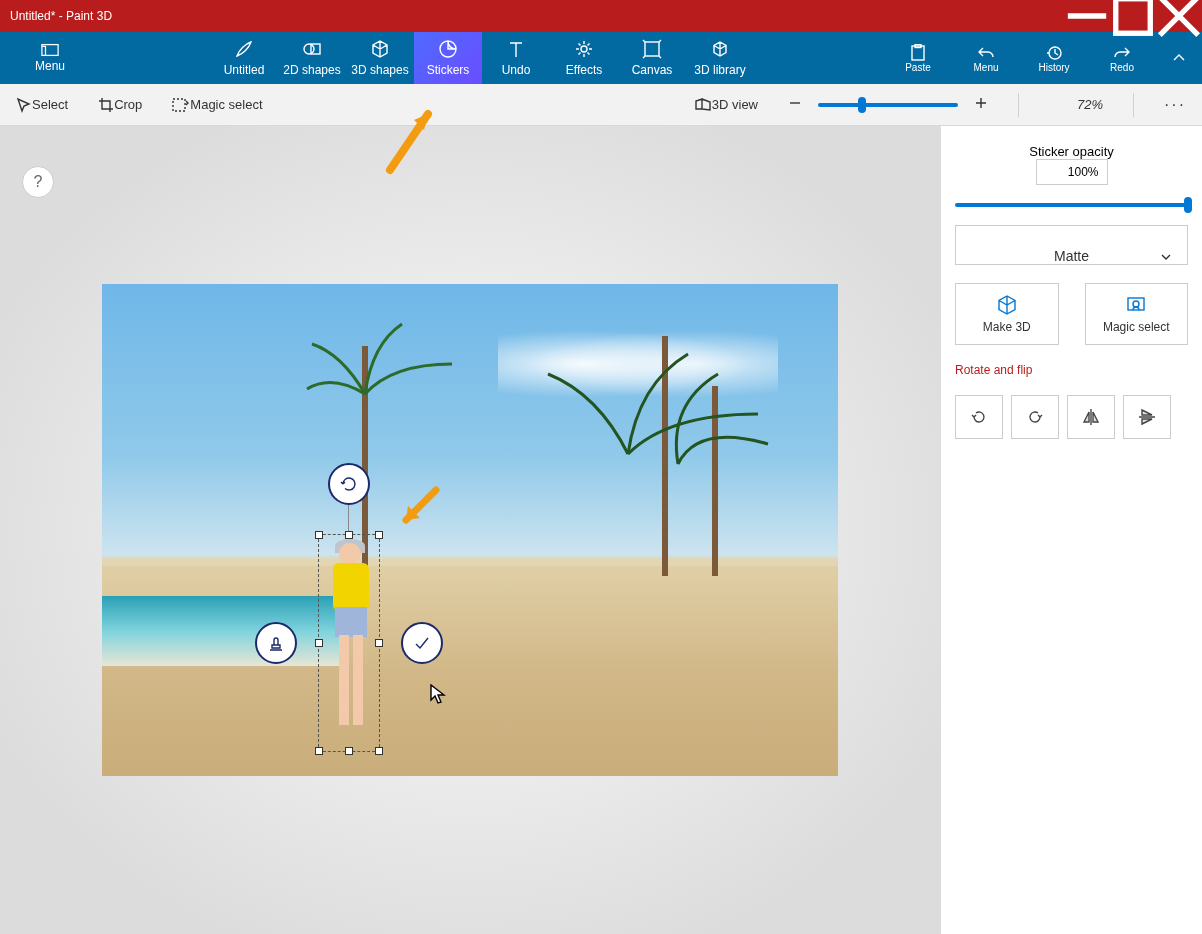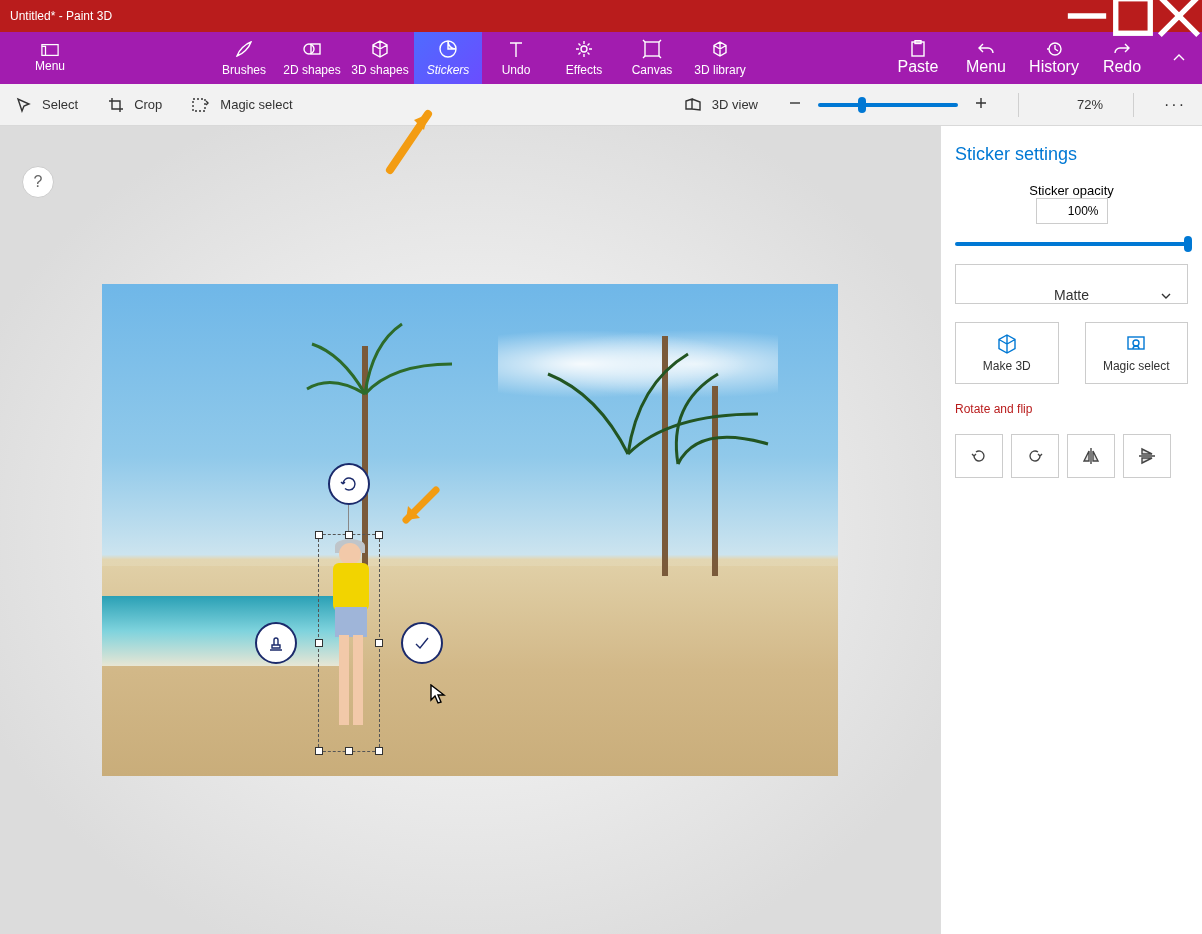--- a/index.html
+++ b/index.html
@@ -4,41 +4,41 @@
 <style>
   * { box-sizing: border-box; margin: 0; padding: 0; font-family: "Segoe UI", sans-serif; }
   body { width: 1202px; height: 934px; overflow: hidden; background: #e6e6e6; }
 
   
   .titlebar { height: 32px; background: #b91c1c; color: #fff; display: flex; align-items: center; padding-left: 10px; font-size: 12px; }
   .titlebar .spacer { flex: 1; }
   .winbtn { width: 46px; height: 32px; display: flex; align-items: center; justify-content: center; color: #fff; }
 
   
-  .ribbon { height: 52px; background: #a21caf; display: flex; align-items: stretch; color: #fff; }
+  .ribbon { height: 52px; background: #0369a1; display: flex; align-items: stretch; color: #fff; }
   .menu-btn { width: 100px; display: flex; flex-direction: column; align-items: center; justify-content: center; gap: 2px; font-size: 12px; }
   .menu-btn svg { width: 18px; height: 14px; }
   .tools { display: flex; margin-left: 110px; }
   .tool { width: 68px; display: flex; flex-direction: column; align-items: center; justify-content: center; gap: 4px; font-size: 12px; }
-  .tool.active { background: #3b6bff; background: linear-gradient(135deg,#4f6bff,#6a4dff); font-style: italic; }
+  .tool.active { background: #3b6bff; background: linear-gradient(135deg,#4f6bff,#6a4dff); }
   .tool svg { width: 20px; height: 20px; }
   .rspace { flex: 1; }
   .rightcmds { display: flex; align-items: stretch; }
-  .rcmd { width: 68px; display: flex; flex-direction: column; align-items: center; justify-content: center; font-size: 16px; }
+  .rcmd { width: 68px; display: flex; flex-direction: column; align-items: center; justify-content: center; font-size: 10px; }
   .rcmd svg { width: 18px; height: 18px; }
   .expand { width: 46px; display: flex; align-items: center; justify-content: center; }
 
   
   .subbar { height: 42px; background: #f2f2f2; border-bottom: 1px solid #d9d9d9; display: flex; align-items: center; padding: 0 16px; gap: 30px; font-size: 13px; color: #333; }
-  .subitem { display: flex; align-items: center; gap: 10px; }
+  .subitem { display: flex; align-items: center; }
   .subbar .sp { flex: 1; }
   .zoom { display: flex; align-items: center; gap: 16px; }
   .zslider { width: 140px; height: 4px; background: #0078d4; border-radius: 2px; position: relative; }
   .zslider .thumb { position: absolute; top: -6px; left: 40px; width: 8px; height: 16px; background: #0078d4; border-radius: 4px; }
-  .zoompct { width: 54px; text-align: right; font-size: 13px; }
+  .zoompct { width: 54px; text-align: right; font-size: 13px; font-style: italic; }
   .more { font-size: 16px; letter-spacing: 2px; }
   .divider { width: 1px; height: 24px; background: #d0d0d0; }
 
   
   .main { display: flex; height: calc(934px - 32px - 52px - 42px); }
   .canvas-area { flex: 1; position: relative; background: radial-gradient(ellipse at center, #fdfdfd 0%, #dcdcdc 80%); display: flex; align-items: center; justify-content: center; }
   .help-badge { position: absolute; top: 40px; left: 22px; width: 32px; height: 32px; border-radius: 50%; background: #fff; border: 1px solid #ccc; display: flex; align-items: center; justify-content: center; color: #666; font-size: 16px; }
 
   .canvas-img { width: 736px; height: 492px; position: relative; background: linear-gradient(to bottom,#6fb7e8 0%,#90c9ea 35%,#cce4ef 55%,#e3d6b2 56%,#d8c298 100%); overflow: hidden; }
   .water { position:absolute; bottom:110px; left:0; width:240px; height:70px; background:linear-gradient(to bottom,#2aa0b5,#7fd3dd,#e8e6d4);} 
@@ -124,21 +124,21 @@
         <rect x="1" y="1" width="18" height="12"></rect>
         <path d="M1 3h4v10"></path>
       </svg>
     <span>Menu</span>
   </div>
   <div class="tools">
     <div class="tool">
       <svg viewBox="0 0 20 20">
           <path d="M3 17c2-6 8-12 14-14-2 6-8 12-14 14z"></path>
         </svg>
-      <span>Brushes</span>
+      <span>Untitled</span>
     </div>
     <div class="tool">
       <svg viewBox="0 0 20 20">
           <circle cx="7" cy="10" r="5"></circle>
           <rect x="9" y="5" width="9" height="10"></rect>
         </svg>
       <span>2D shapes</span>
     </div>
     <div class="tool">
       <svg viewBox="0 0 20 20">
@@ -336,21 +336,20 @@
         <path d="M12 36 L14 22 L26 34 Z" fill="#f39c12" stroke="none"></path>
       </svg>
     </div>
 
     <svg class="cursor" width="16" height="20" viewBox="0 0 16 20">
       <path d="M1 1l0 15 4-4 3 7 3-1-3-7h6z" fill="#fff" stroke="#000"></path>
     </svg>
   </div>
 
   <div class="panel">
-    <h2>Sticker settings</h2>
     <div class="opacity-row">
       <span>Sticker opacity</span>
       <input class="opacity-val" value="100%" style="">
     </div>
     <div class="oslider">
         <div class="thumb"></div>
       </div>
     <div class="matte">
       <span>Matte</span>
       <svg class="chev" width="14" height="14" viewBox="0 0 14 14">

